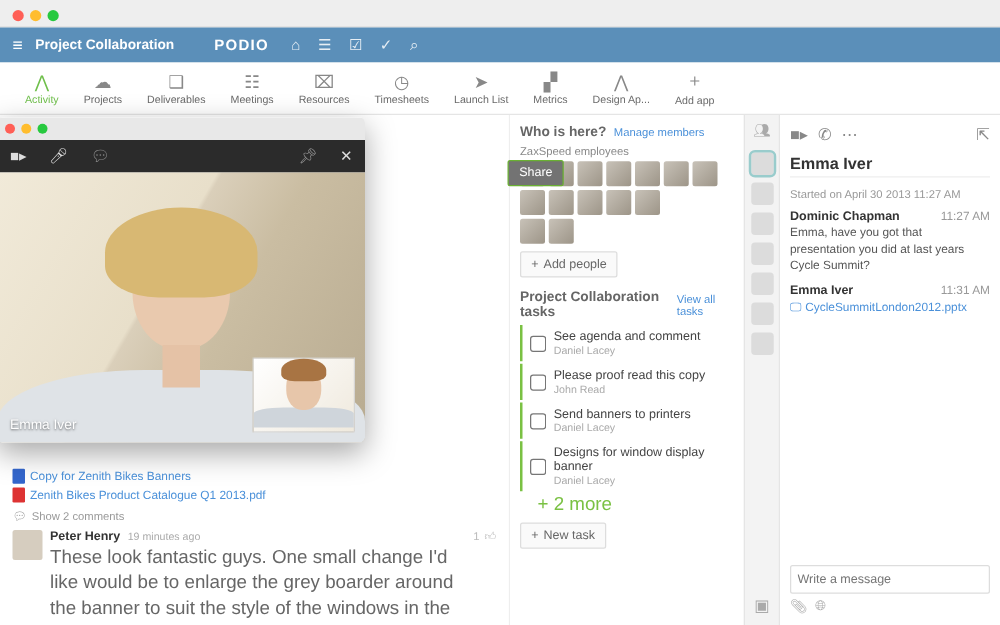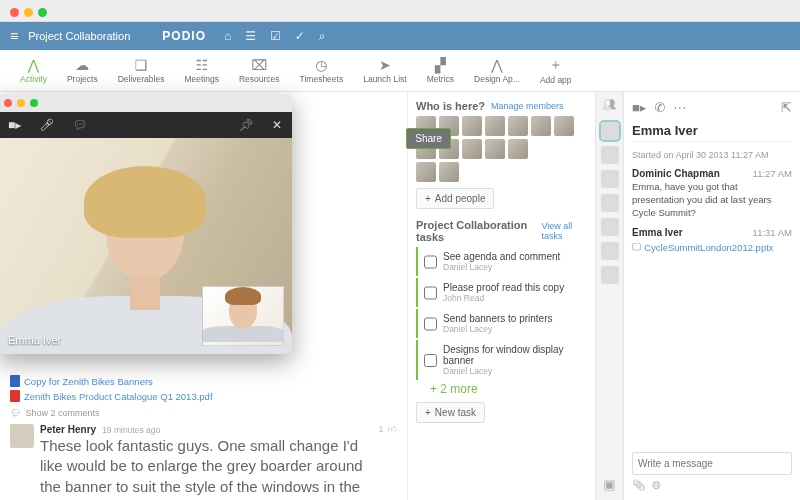--- a/index.html
+++ b/index.html
@@ -4,21 +4,21 @@
 <style>
 *{box-sizing:border-box;margin:0;padding:0;font-family:-apple-system,Helvetica,Arial,sans-serif}
 body{background:#fff;width:800px;height:500px;overflow:hidden;font-size:11px;color:#333}
 .window{width:800px;height:500px;position:relative;background:#f5f5f5}
 .mac-dots{position:absolute;top:8px;left:10px;display:flex;gap:5px;z-index:100}
 .dot{width:9px;height:9px;border-radius:50%}
 .dot.r{background:#ff5f56}.dot.y{background:#ffbd2e}.dot.g{background:#27c93f}
 .chrome-top{height:22px;background:#eee;border-bottom:1px solid #ddd}
 .topbar{height:28px;background:#5b8fb9;display:flex;align-items:center;color:#fff;font-size:11px}
 .hamburger{padding:0 10px;font-size:14px;cursor:pointer}
-.ws-title{font-weight:400;padding-right:20px}
+.ws-title{font-weight:700;padding-right:20px}
 .plogo{font-weight:700;font-size:12px;letter-spacing:1px;padding:0 12px}
 .topicons{display:flex;gap:14px;padding-left:6px}
 .topicons span{opacity:.85;cursor:pointer;font-size:12px}
 .appbar{height:42px;background:#fff;border-bottom:1px solid #e5e5e5;display:flex;align-items:center;padding:0 12px;gap:4px}
 .appitem{display:flex;flex-direction:column;align-items:center;padding:2px 8px;font-size:8.5px;color:#6a6a6a;cursor:pointer;gap:1px}
 .appitem .ic{font-size:14px;color:#888}
 .appitem.active .ic{color:#6fbf4b}
 .appitem.active{color:#6fbf4b}
 .body{display:flex;height:calc(500px - 22px - 28px - 42px)}
 .left{flex:1;min-width:0;padding:8px 10px;position:relative;background:#fff}
@@ -46,21 +46,21 @@
 .sub{font-size:9px;color:#888;margin-top:4px}
 .avrow{display:flex;flex-wrap:wrap;gap:3px;margin-top:3px}
 .avrow .a{width:20px;height:20px;background:linear-gradient(135deg,#c8c2b8,#9d9588);border-radius:2px}
 .btn{display:inline-flex;align-items:center;gap:4px;border:1px solid #ddd;background:#fafafa;padding:4px 8px;font-size:10px;color:#666;border-radius:2px;cursor:pointer;margin-top:6px}
 .btn.green{background:#737373;border-color:#6ab033;color:#fff}
 .tasklist{margin-top:10px}
 .task{display:flex;gap:6px;padding:4px 0;font-size:10px;border-left:2px solid #7ac143;padding-left:6px;margin-bottom:2px}
 .task input{margin-top:1px}
 .task .t{color:#444}
 .task .a{color:#aaa;font-size:8.5px;display:block}
-.more{color:#7ac143;font-size:12px;padding-left:14px;cursor:pointer}
+.more{color:#7ac143;font-size:15px;padding-left:14px;cursor:pointer}
 .feed{font-size:10px;color:#555}
 .file{display:flex;align-items:center;gap:4px;font-size:9.5px;color:#4a90d9;margin:3px 0;cursor:pointer}
 .file .fi{width:10px;height:12px;background:#d33;border-radius:1px}
 .file .fi.b{background:#36c}
 .comments{color:#999;font-size:9px;margin:6px 0;display:flex;gap:4px;cursor:pointer}
 .comment{display:flex;gap:6px;margin-top:5px}
 .comment .av{width:24px;height:24px;background:#d6cdbf;border-radius:2px;flex-shrink:0}
 .comment .n{font-size:10px}
 .comment .n b{color:#333}
 .comment .n span{color:#aaa;font-size:8.5px;margin-left:6px}
@@ -212,20 +212,21 @@
             </div>
         </div>
       </div>
     </div>
 
     <div class="mid">
       <div class="sec-title">
           <span>Who is here?</span>
           <a>Manage members</a>
         </div>
+      <div class="sub">ZaxSpeed employees</div>
       <div class="avrow">
         <div class="a"></div>
           <div class="a"></div>
           <div class="a"></div>
           <div class="a"></div>
           <div class="a"></div>
           <div class="a"></div>
           <div class="a"></div>
         <div class="a"></div>
           <div class="a"></div>

